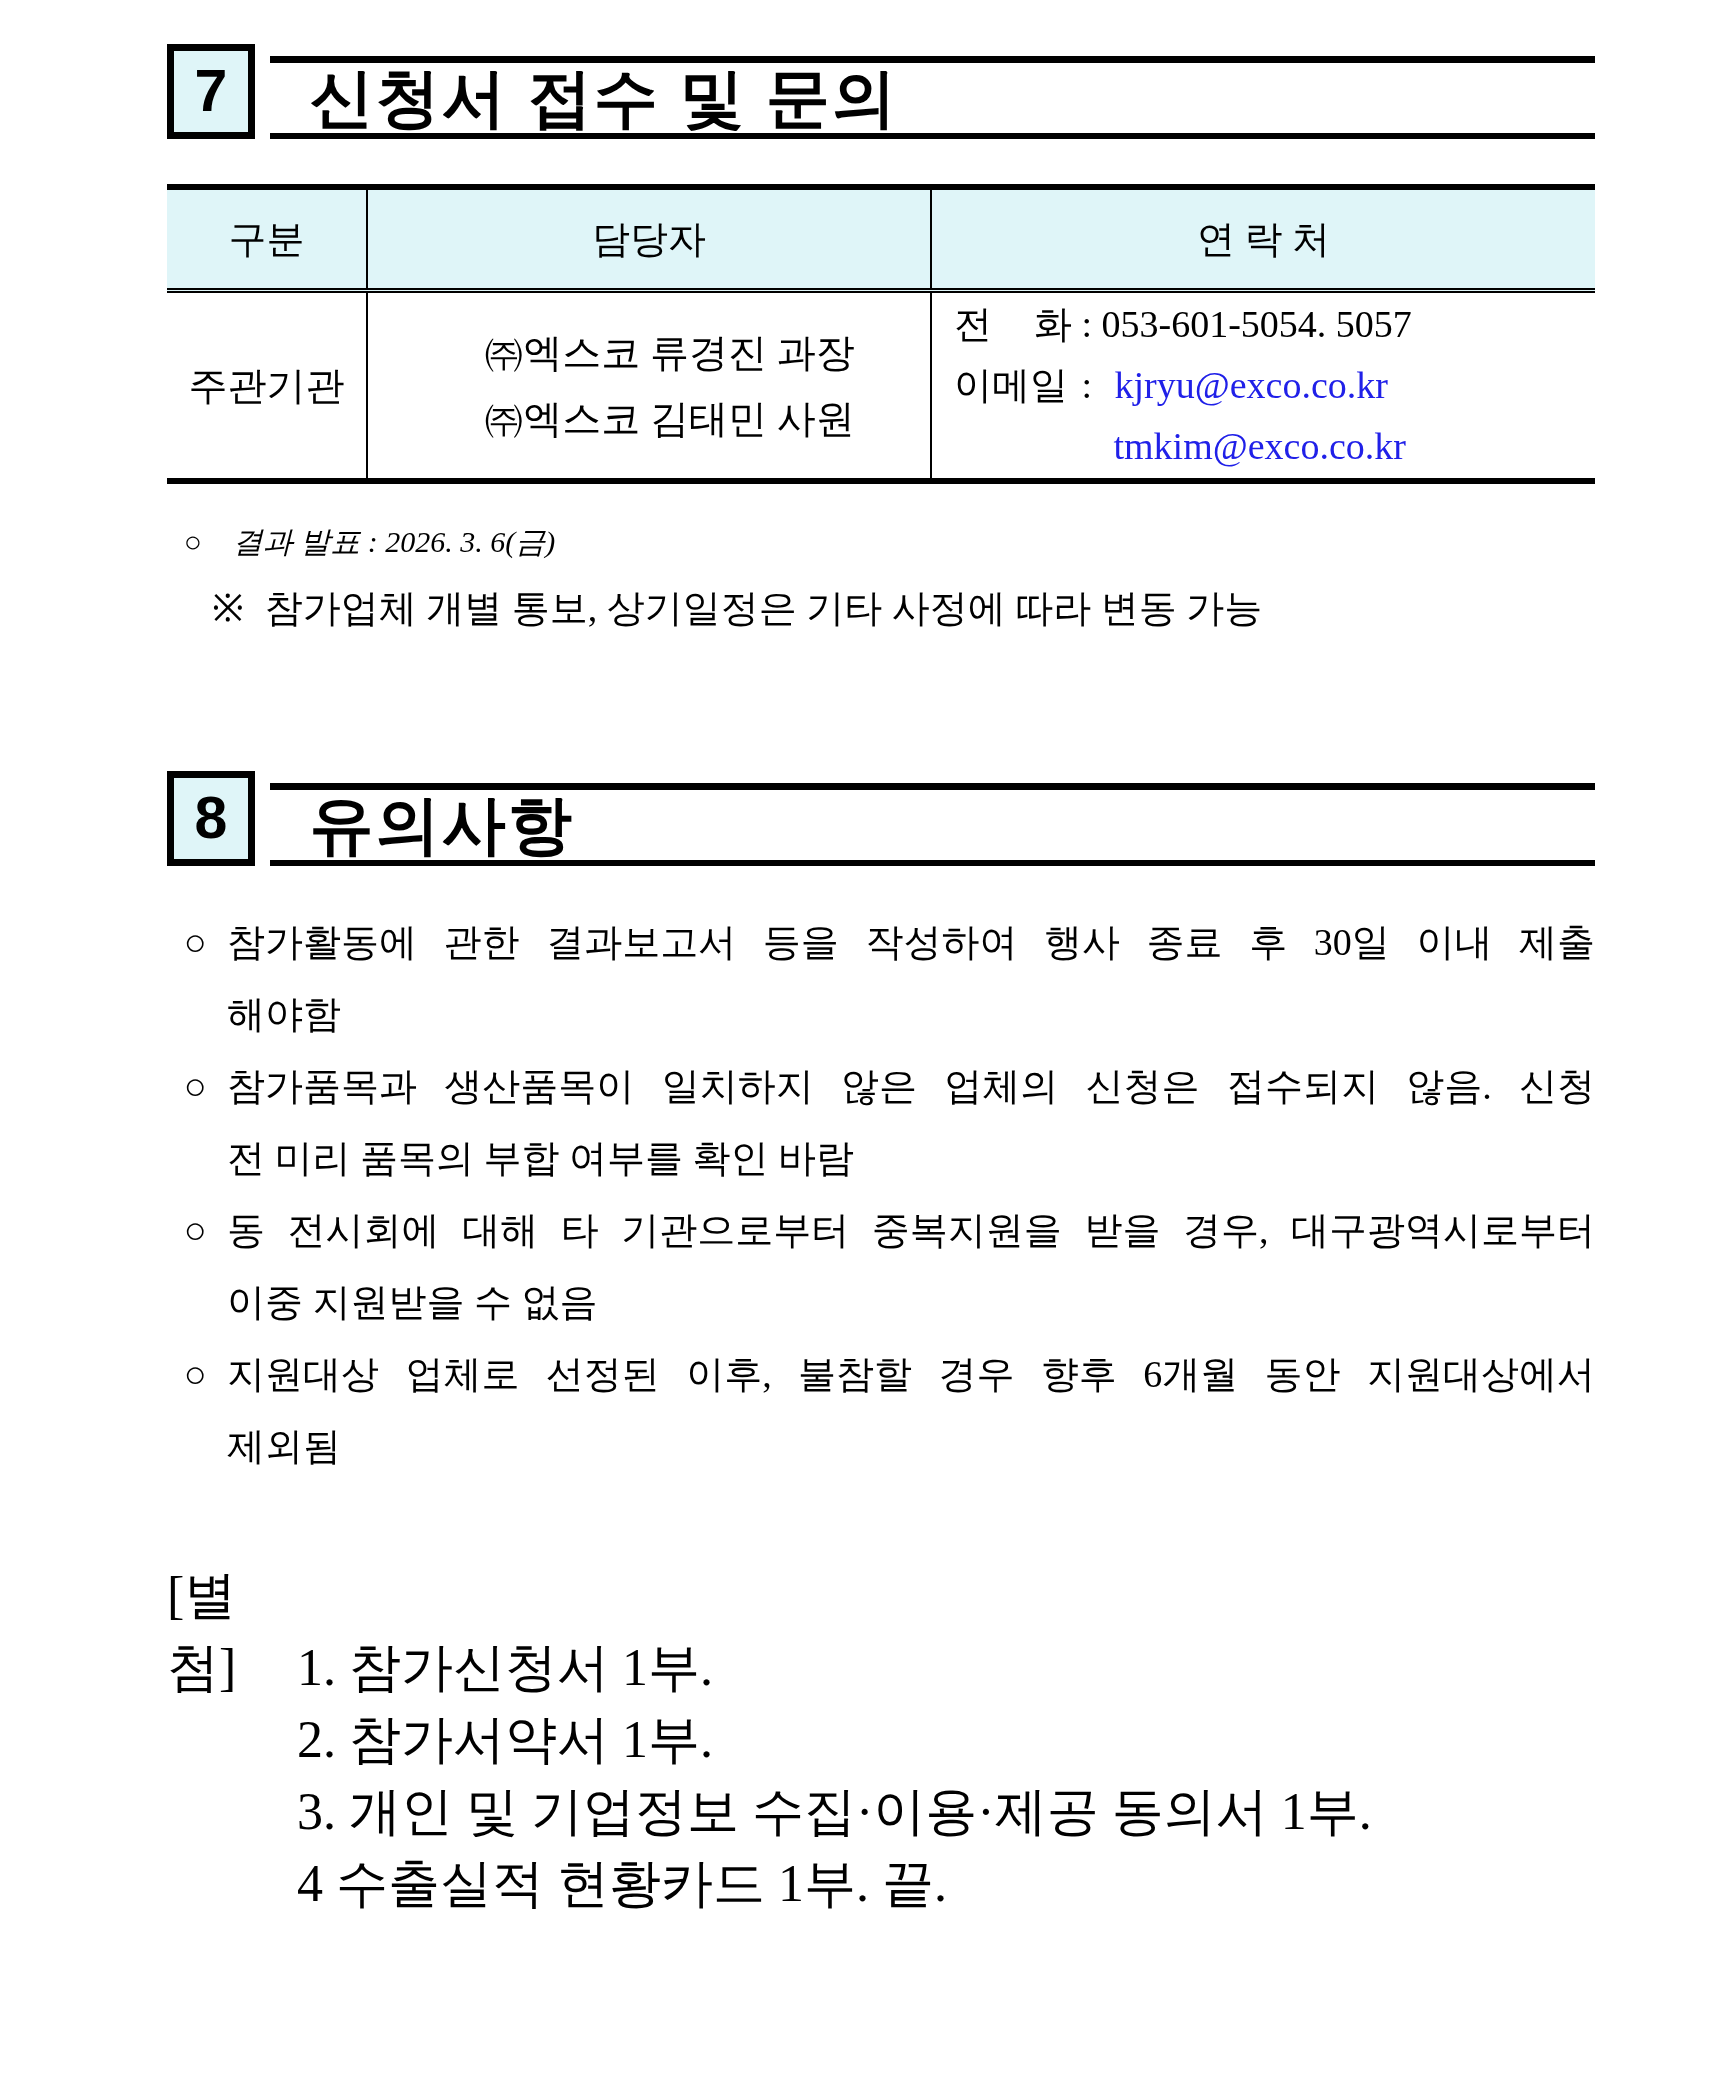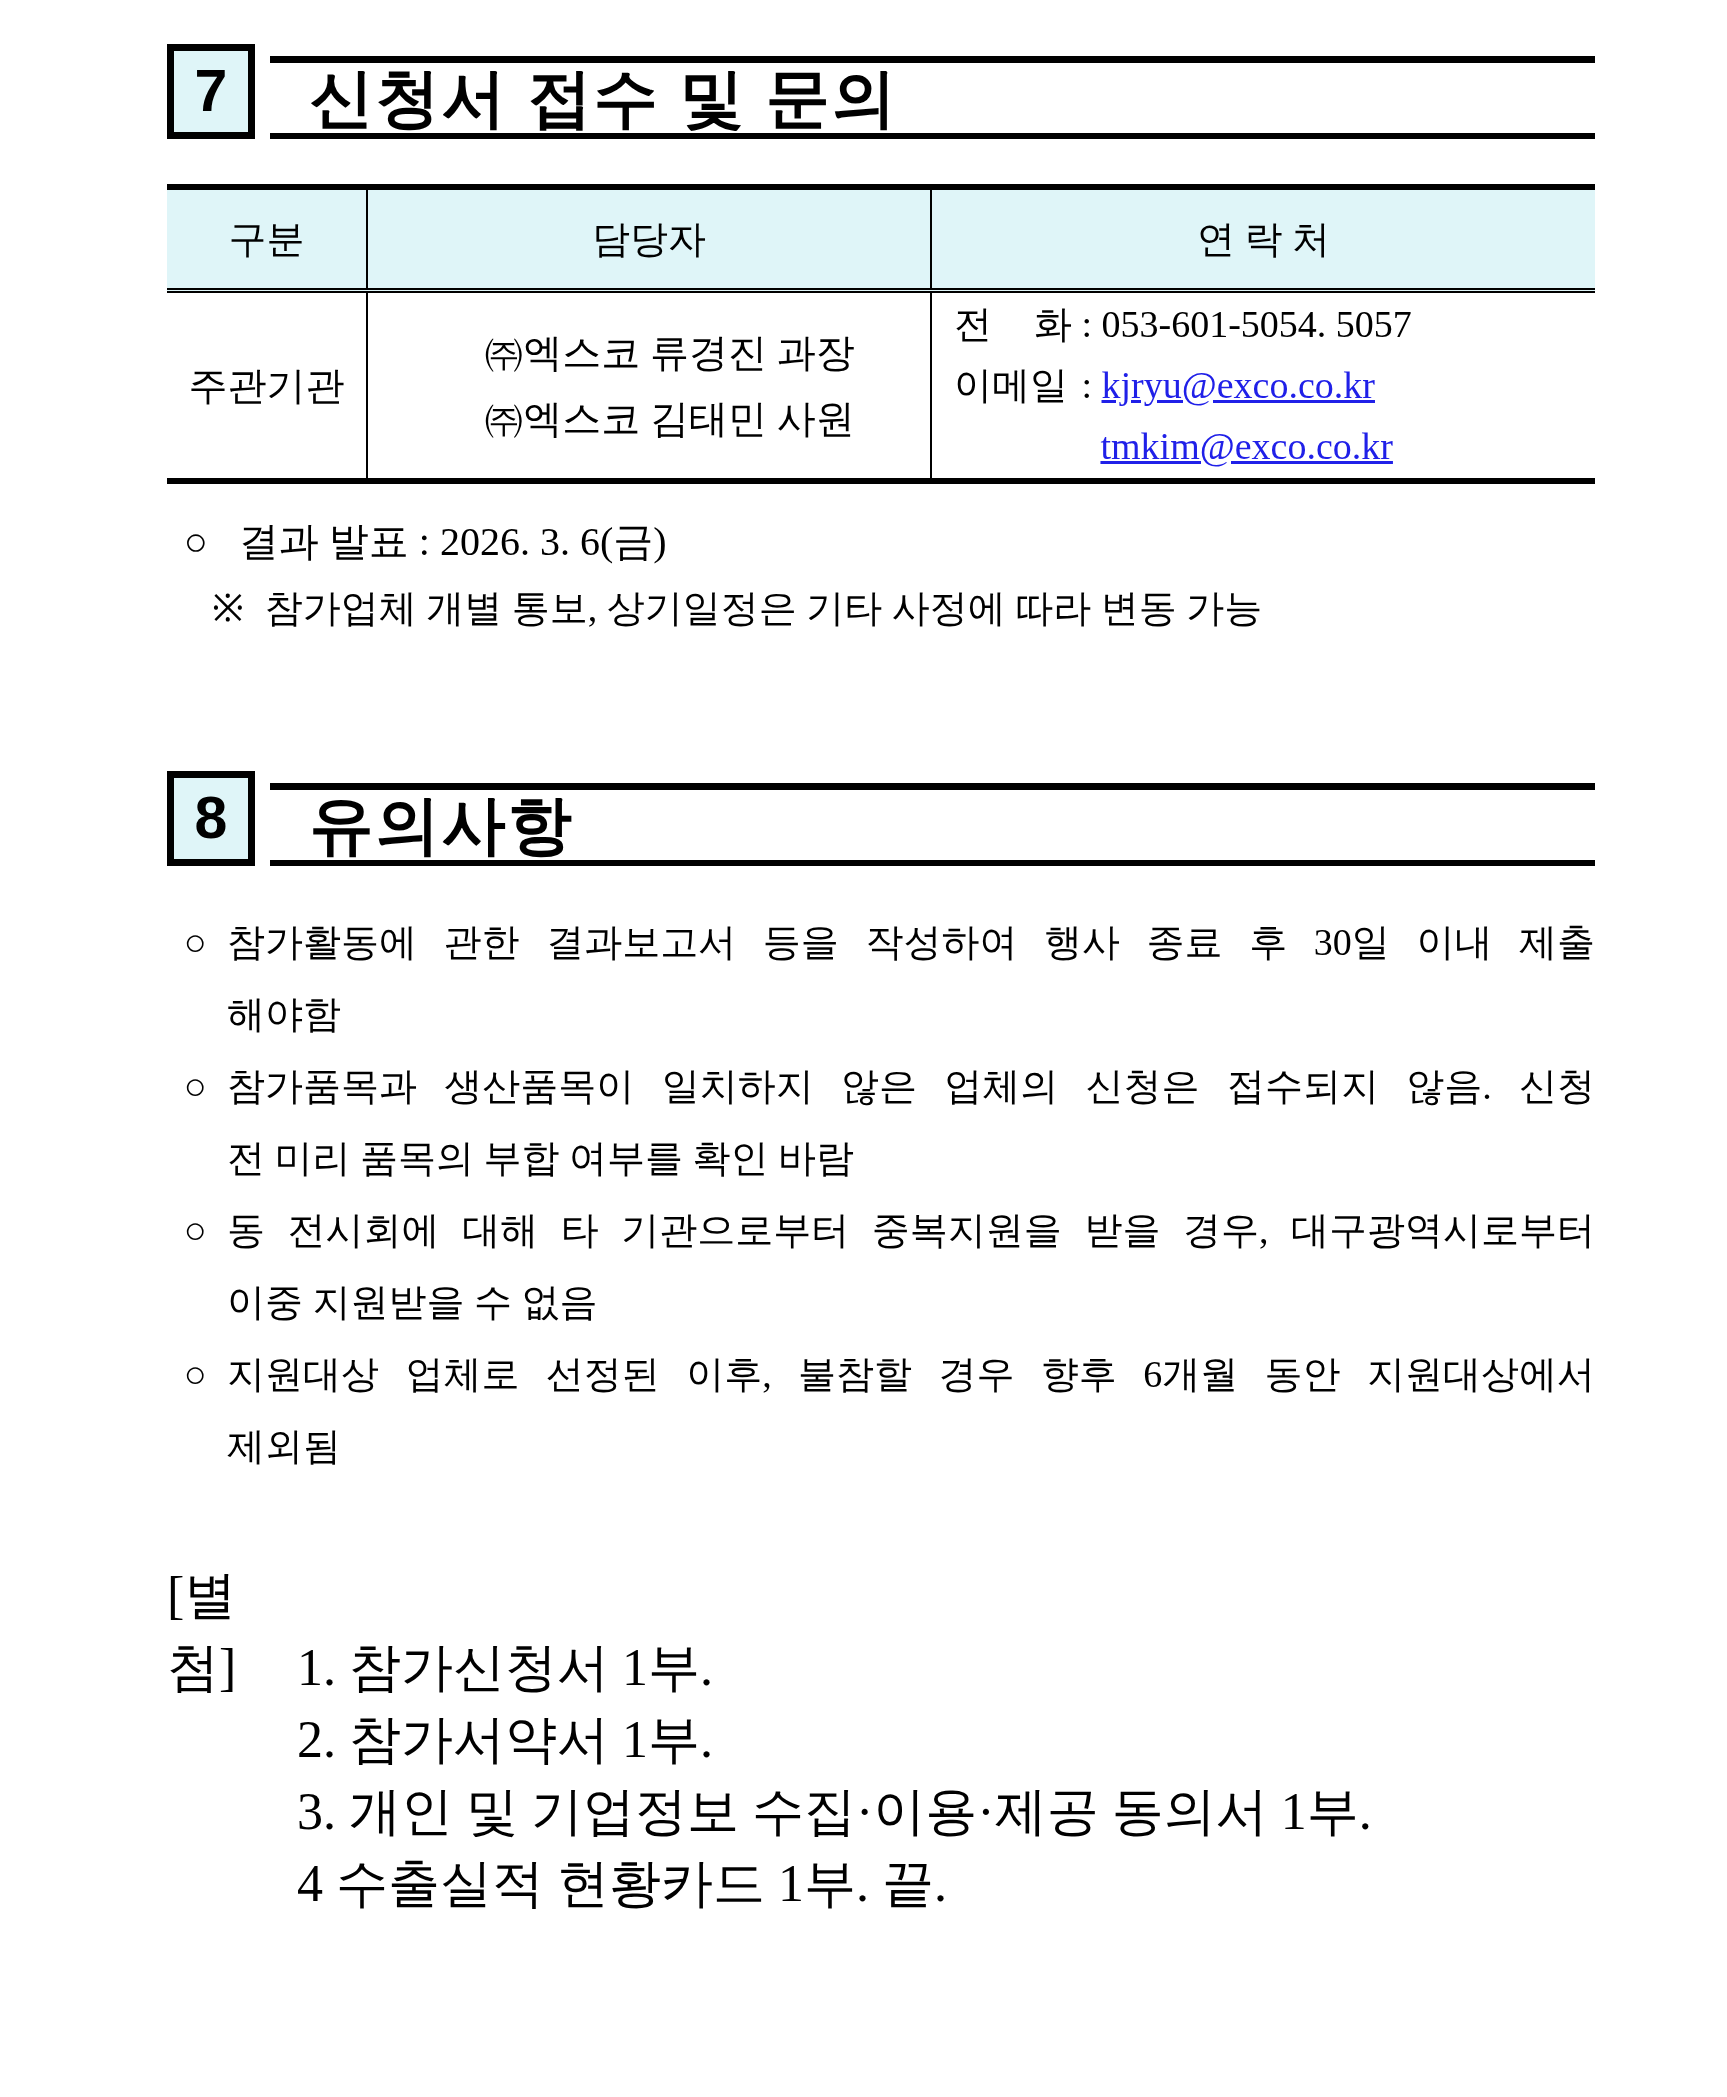--- a/index.html
+++ b/index.html
@@ -54,23 +54,23 @@
     text-align:center;
   }
   .contact-table th + th, .contact-table td + td{border-left:2.1px solid var(--ink);}
   .contact-table td{height:171px;vertical-align:middle;}
   .cell-category{text-align:center;font-size:39px;}
   .cell-managers{text-align:center;line-height:66px;font-size:39px;padding-left:42px;}
   .cell-contact{padding-left:22px;}
   .c-row{display:flex;line-height:61px;}
   .c-lbl{width:118px;text-align:justify;text-align-last:justify;}
   .c-colon{white-space:pre;}
-  .email-link{color:var(--link-blue);text-decoration:underline;cursor:pointer;}
+  .email-link{color:var(--link-blue);cursor:pointer;margin-left:13px;}
   
-  .result-line{margin-top:25px;font-size:40px;line-height:66px;padding-left:16.7px;}
+  .result-line{margin-top:25px;font-size:30px;line-height:66px;padding-left:16.7px;font-style:italic;}
   .result-line .mk{margin-right:31px;}
   .ref-line{font-size:38px;line-height:66px;padding-left:45px;}
   .ref-line .mk{margin-right:21px;}
   
   .section8{margin-top:130px;}
   .notes{margin-top:40px;font-size:38px;}
   .note{display:grid;grid-template-columns:60px 1fr;}
   .note .mk{padding-left:16.7px;line-height:72px;}
   .note .l1{line-height:72px;text-align:justify;text-align-last:justify;}
   .note .l2{grid-column:2;line-height:72px;}

